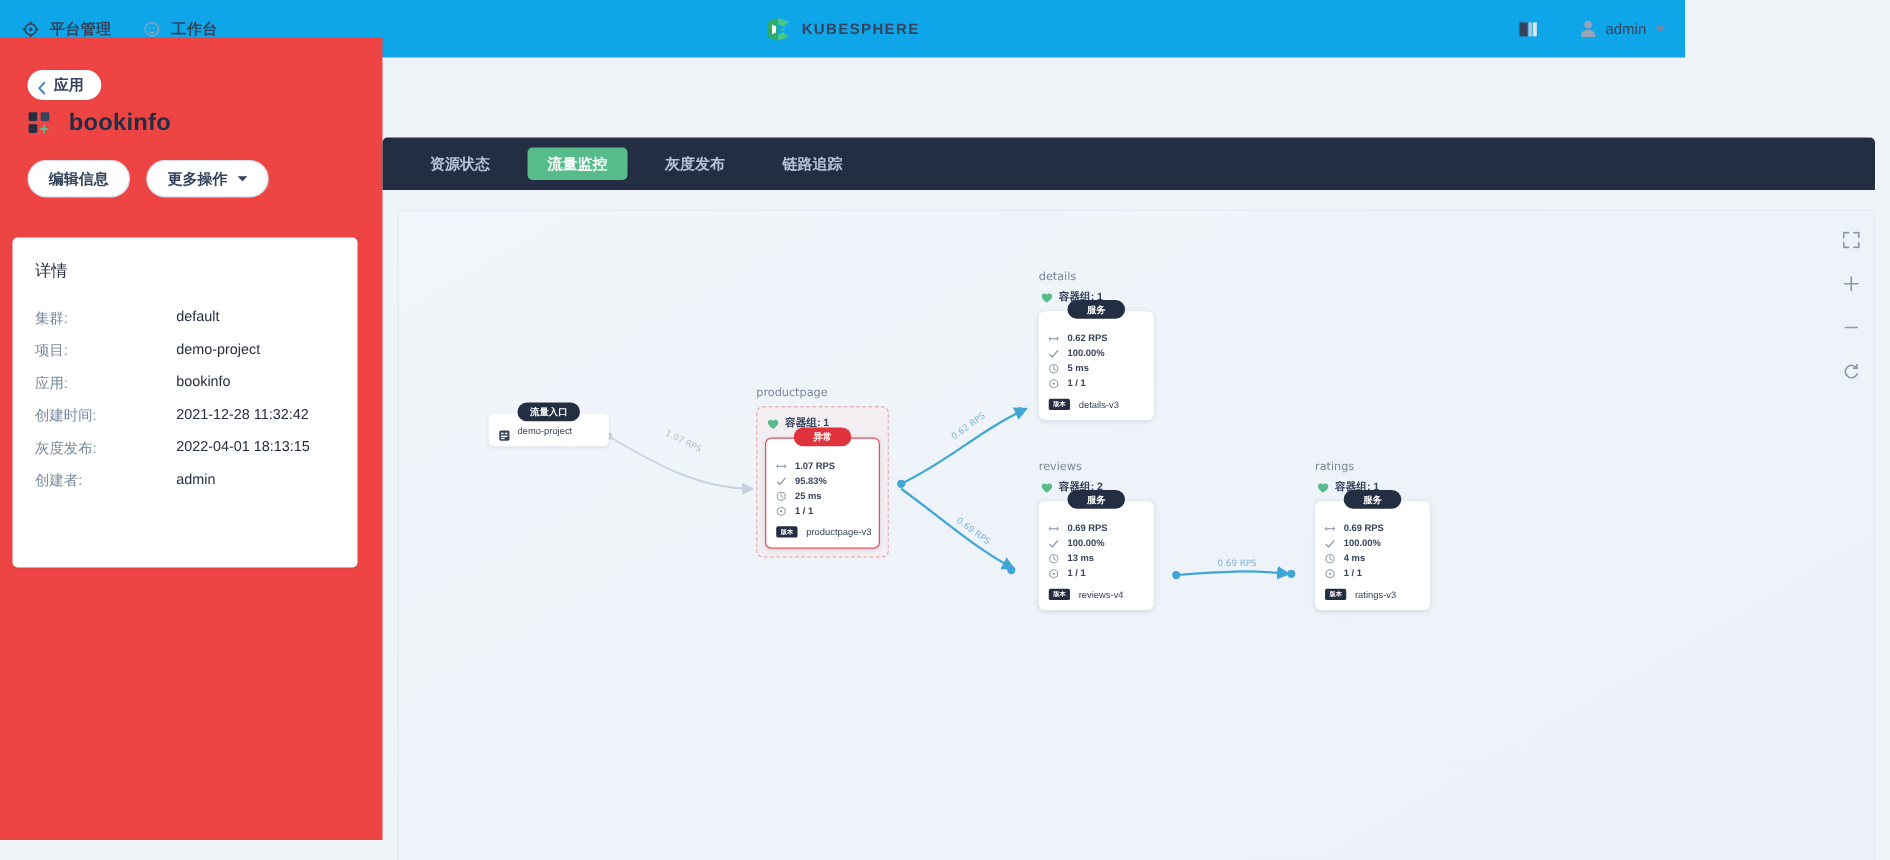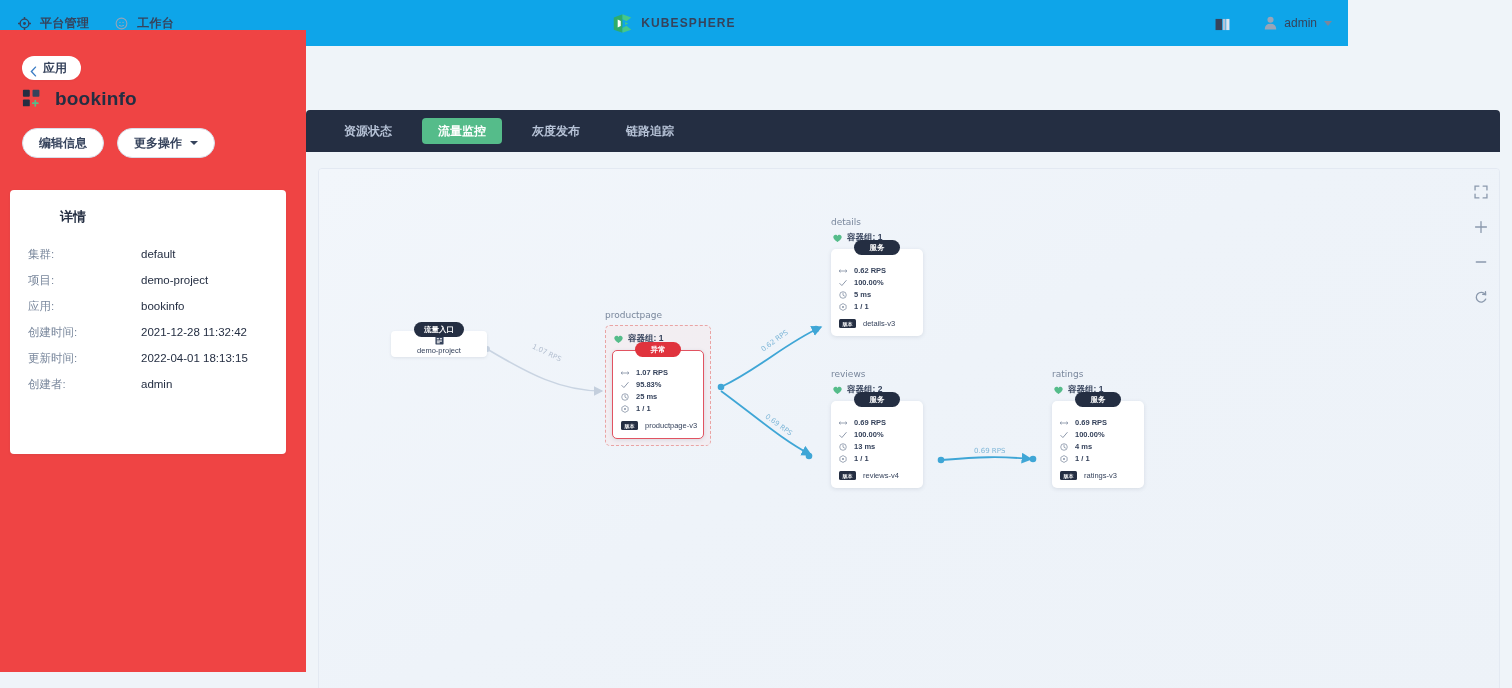--- a/index.html
+++ b/index.html
@@ -84,22 +84,22 @@
   }
 
   .detail-card {
     position: absolute; left: 10px; top: 160px;
     width: 276px; height: 264px;
     background: #fff; border-radius: 4px;
     box-shadow: 0 1px 3px rgba(38,54,82,.08);
     padding: 18px 0 0 0;
   }
   .detail-head {
-    font-size: 13px; font-weight: bold; color: #242e42;
-    padding: 0 0 0 18px; margin-bottom: 15px; margin-left: 32px;
+    font-size: 13px; font-weight: normal; color: #242e42;
+    padding: 0 0 0 18px; margin-bottom: 15px;
   }
   .detail-row {
     display: flex; align-items: center;
     height: 26px; padding: 0 18px;
     font-size: 11.5px;
   }
   .detail-key { width: 113px; color: #79879c; flex: none; }
   .detail-val { color: #242e42; display: flex; align-items: center; gap: 7px; }
   .status-dot {
     width: 7px; height: 7px; border-radius: 50%; background: #55bc8a;
@@ -224,21 +224,20 @@
   .ver-name { font-size: 7.5px; color: #36435c; white-space: nowrap; }
 
   
   .ing-card {
     position: relative;
     background: #fff; border-radius: 4px;
     box-shadow: 0 1px 3px rgba(38,54,82,.1);
     width: 96px; height: 26px;
     display: flex; align-items: center; gap: 6px;
     padding: 0 8px;
-    flex-direction: column;
   }
   .ing-badge {
     position: absolute; left: 50%; top: -9px; transform: translateX(-50%);
     height: 15px; padding: 0 10px; border-radius: 9px;
     background: #242e42; color: #fff;
     display: flex; align-items: center; justify-content: center;
     font-size: 7.5px; font-weight: bold; white-space: nowrap;
   }
   .ing-ico { width: 9px; height: 9px; display: block; flex: none; }
   .ing-name { font-size: 7.5px; color: #36435c; }
@@ -359,21 +358,21 @@
     </div>
     <div class="detail-row">
       <span class="detail-key">应用:</span>
       <span class="detail-val">bookinfo</span>
     </div>
     <div class="detail-row">
       <span class="detail-key">创建时间:</span>
       <span class="detail-val">2021-12-28 11:32:42</span>
     </div>
     <div class="detail-row">
-      <span class="detail-key">更新时间:</span>
+      <span class="detail-key">灰度发布:</span>
       <span class="detail-val">2022-04-01 18:13:15</span>
     </div>
     <div class="detail-row">
       <span class="detail-key">创建者:</span>
       <span class="detail-val">admin</span>
     </div>
   </div>
 </div>
 
 <div class="main">

